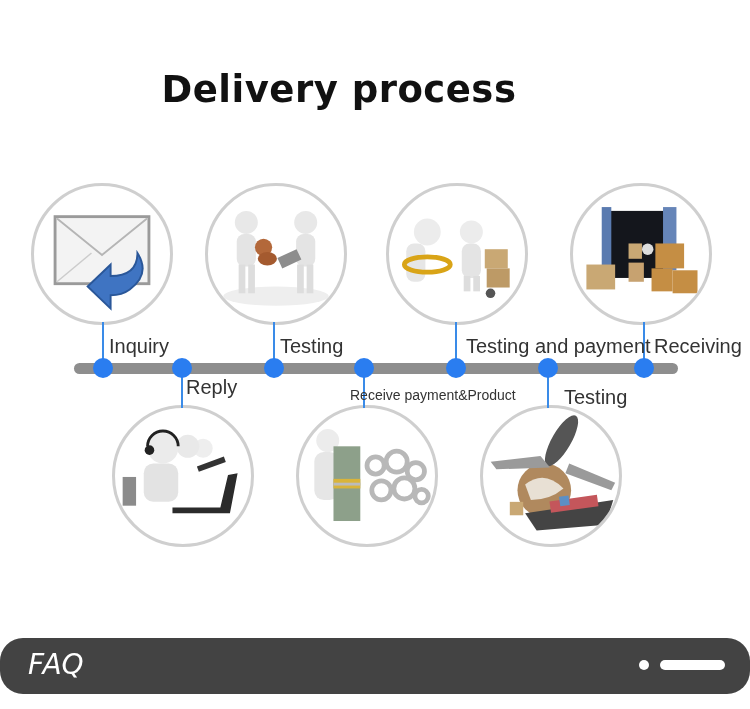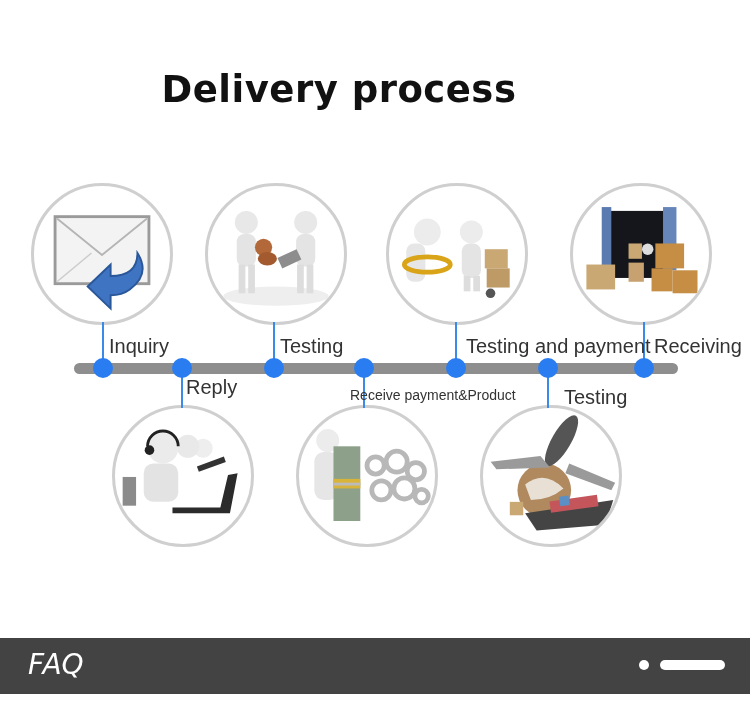--- a/index.html
+++ b/index.html
@@ -4,21 +4,21 @@
 <style>
   html, body { margin: 0; padding: 0; background: #ffffff; }
   body { width: 750px; height: 709px; position: relative; overflow: hidden; font-family: "Liberation Sans", sans-serif; }
   .title { position: absolute; left: 0; width: 656px; top: 68px; text-align: center; font-family: "DejaVu Sans", sans-serif; font-weight: bold; font-size: 37px; color: #111; letter-spacing: 0.5px; margin-left: 11px; }
   .circle { position: absolute; width: 142px; height: 142px; border-radius: 50%; border: 3px solid #cfcfcf; background: #fff; box-sizing: border-box; overflow: hidden; }
   .circle svg { width: 100%; height: 100%; display: block; }
   .bar { position: absolute; left: 74px; top: 363px; width: 604px; height: 11px; background: #8e8e8e; border-radius: 6px; }
   .dot { position: absolute; width: 20px; height: 20px; border-radius: 50%; background: #2a7df0; top: 358px; }
   .stem { position: absolute; width: 2px; background: #3a8be8; }
   .label { position: absolute; font-size: 20px; color: #333; white-space: nowrap; font-family: "Liberation Sans", sans-serif; }
-  .footer { position: absolute; left: 0; top: 638px; width: 750px; height: 56px; background: #434343; }
+  .footer { position: absolute; left: 0; top: 638px; width: 750px; height: 56px; background: #434343; border-radius: 23px; }
   .faq { position: absolute; left: 28px; top: 10px; font-size: 28px; font-style: italic; color: #fff; font-family: "DejaVu Sans", sans-serif; }
   .pg-dot { position: absolute; left: 639px; top: 22px; width: 10px; height: 10px; border-radius: 50%; background: #fff; }
   .pg-pill { position: absolute; left: 660px; top: 22px; width: 65px; height: 10px; border-radius: 5px; background: #fff; }
 </style>
 </head>
 <body>
 
 <div class="title">Delivery process</div>
 
 <div class="circle" style="left:31px; top:183px;">

